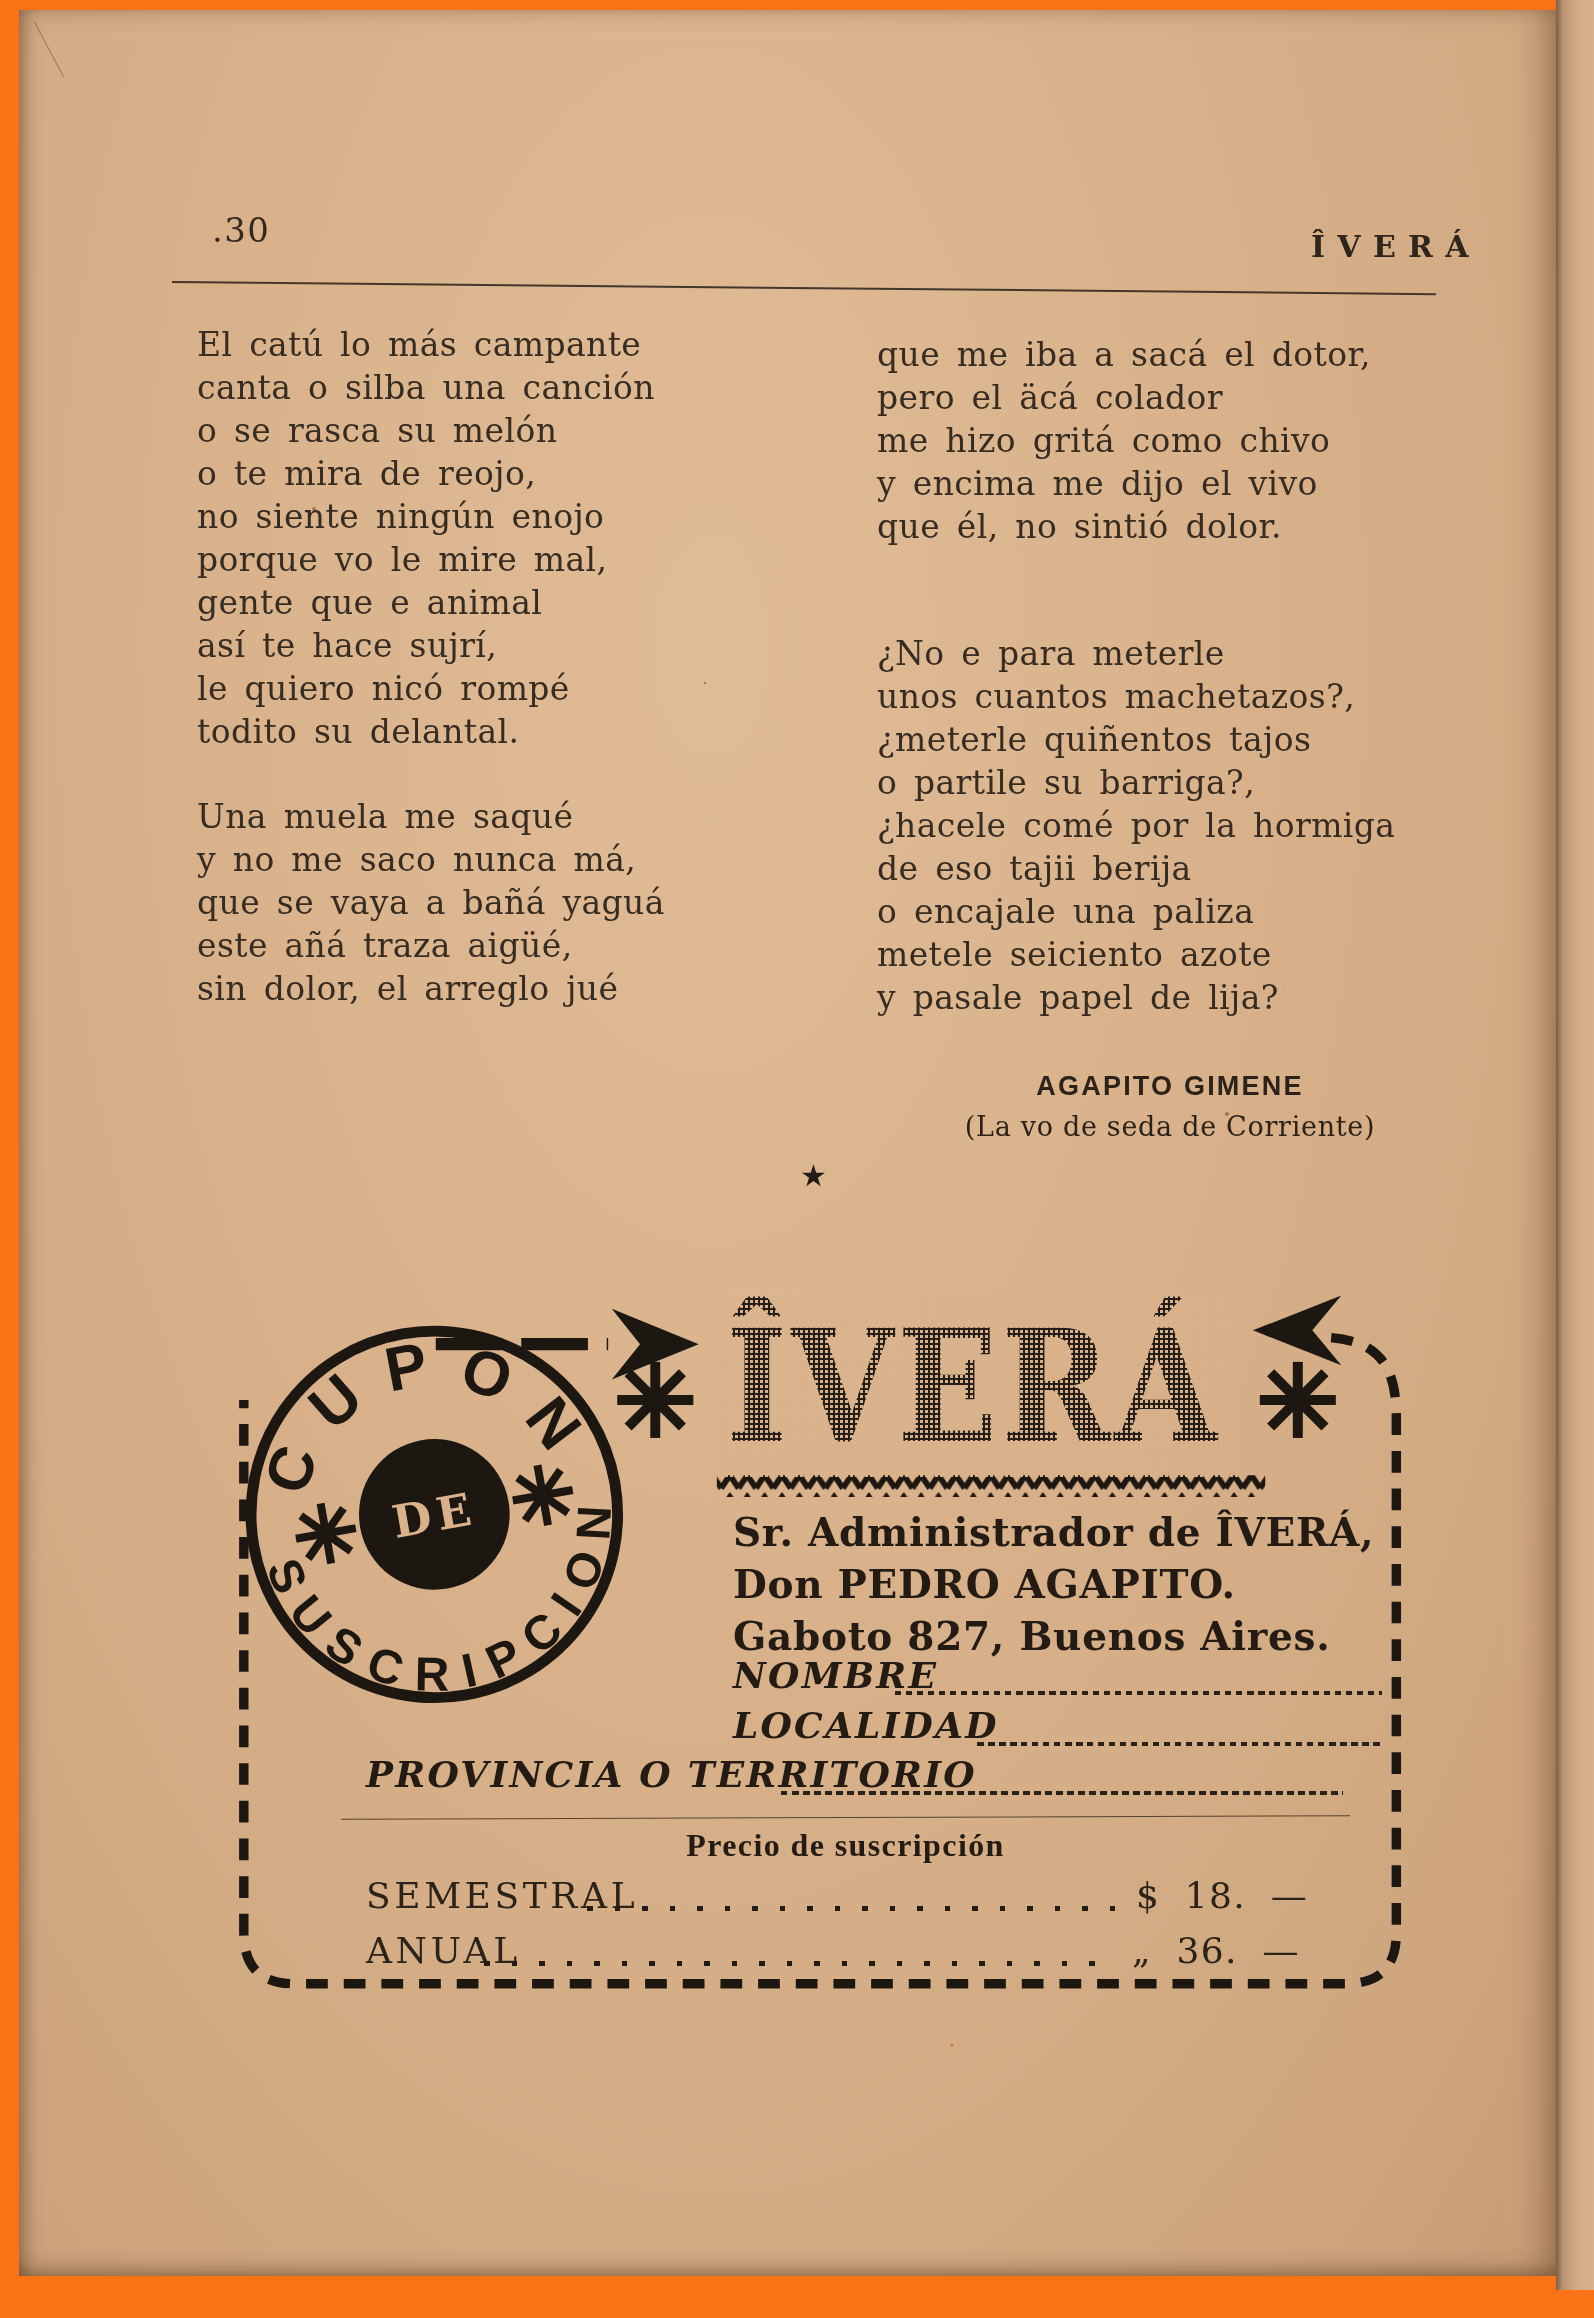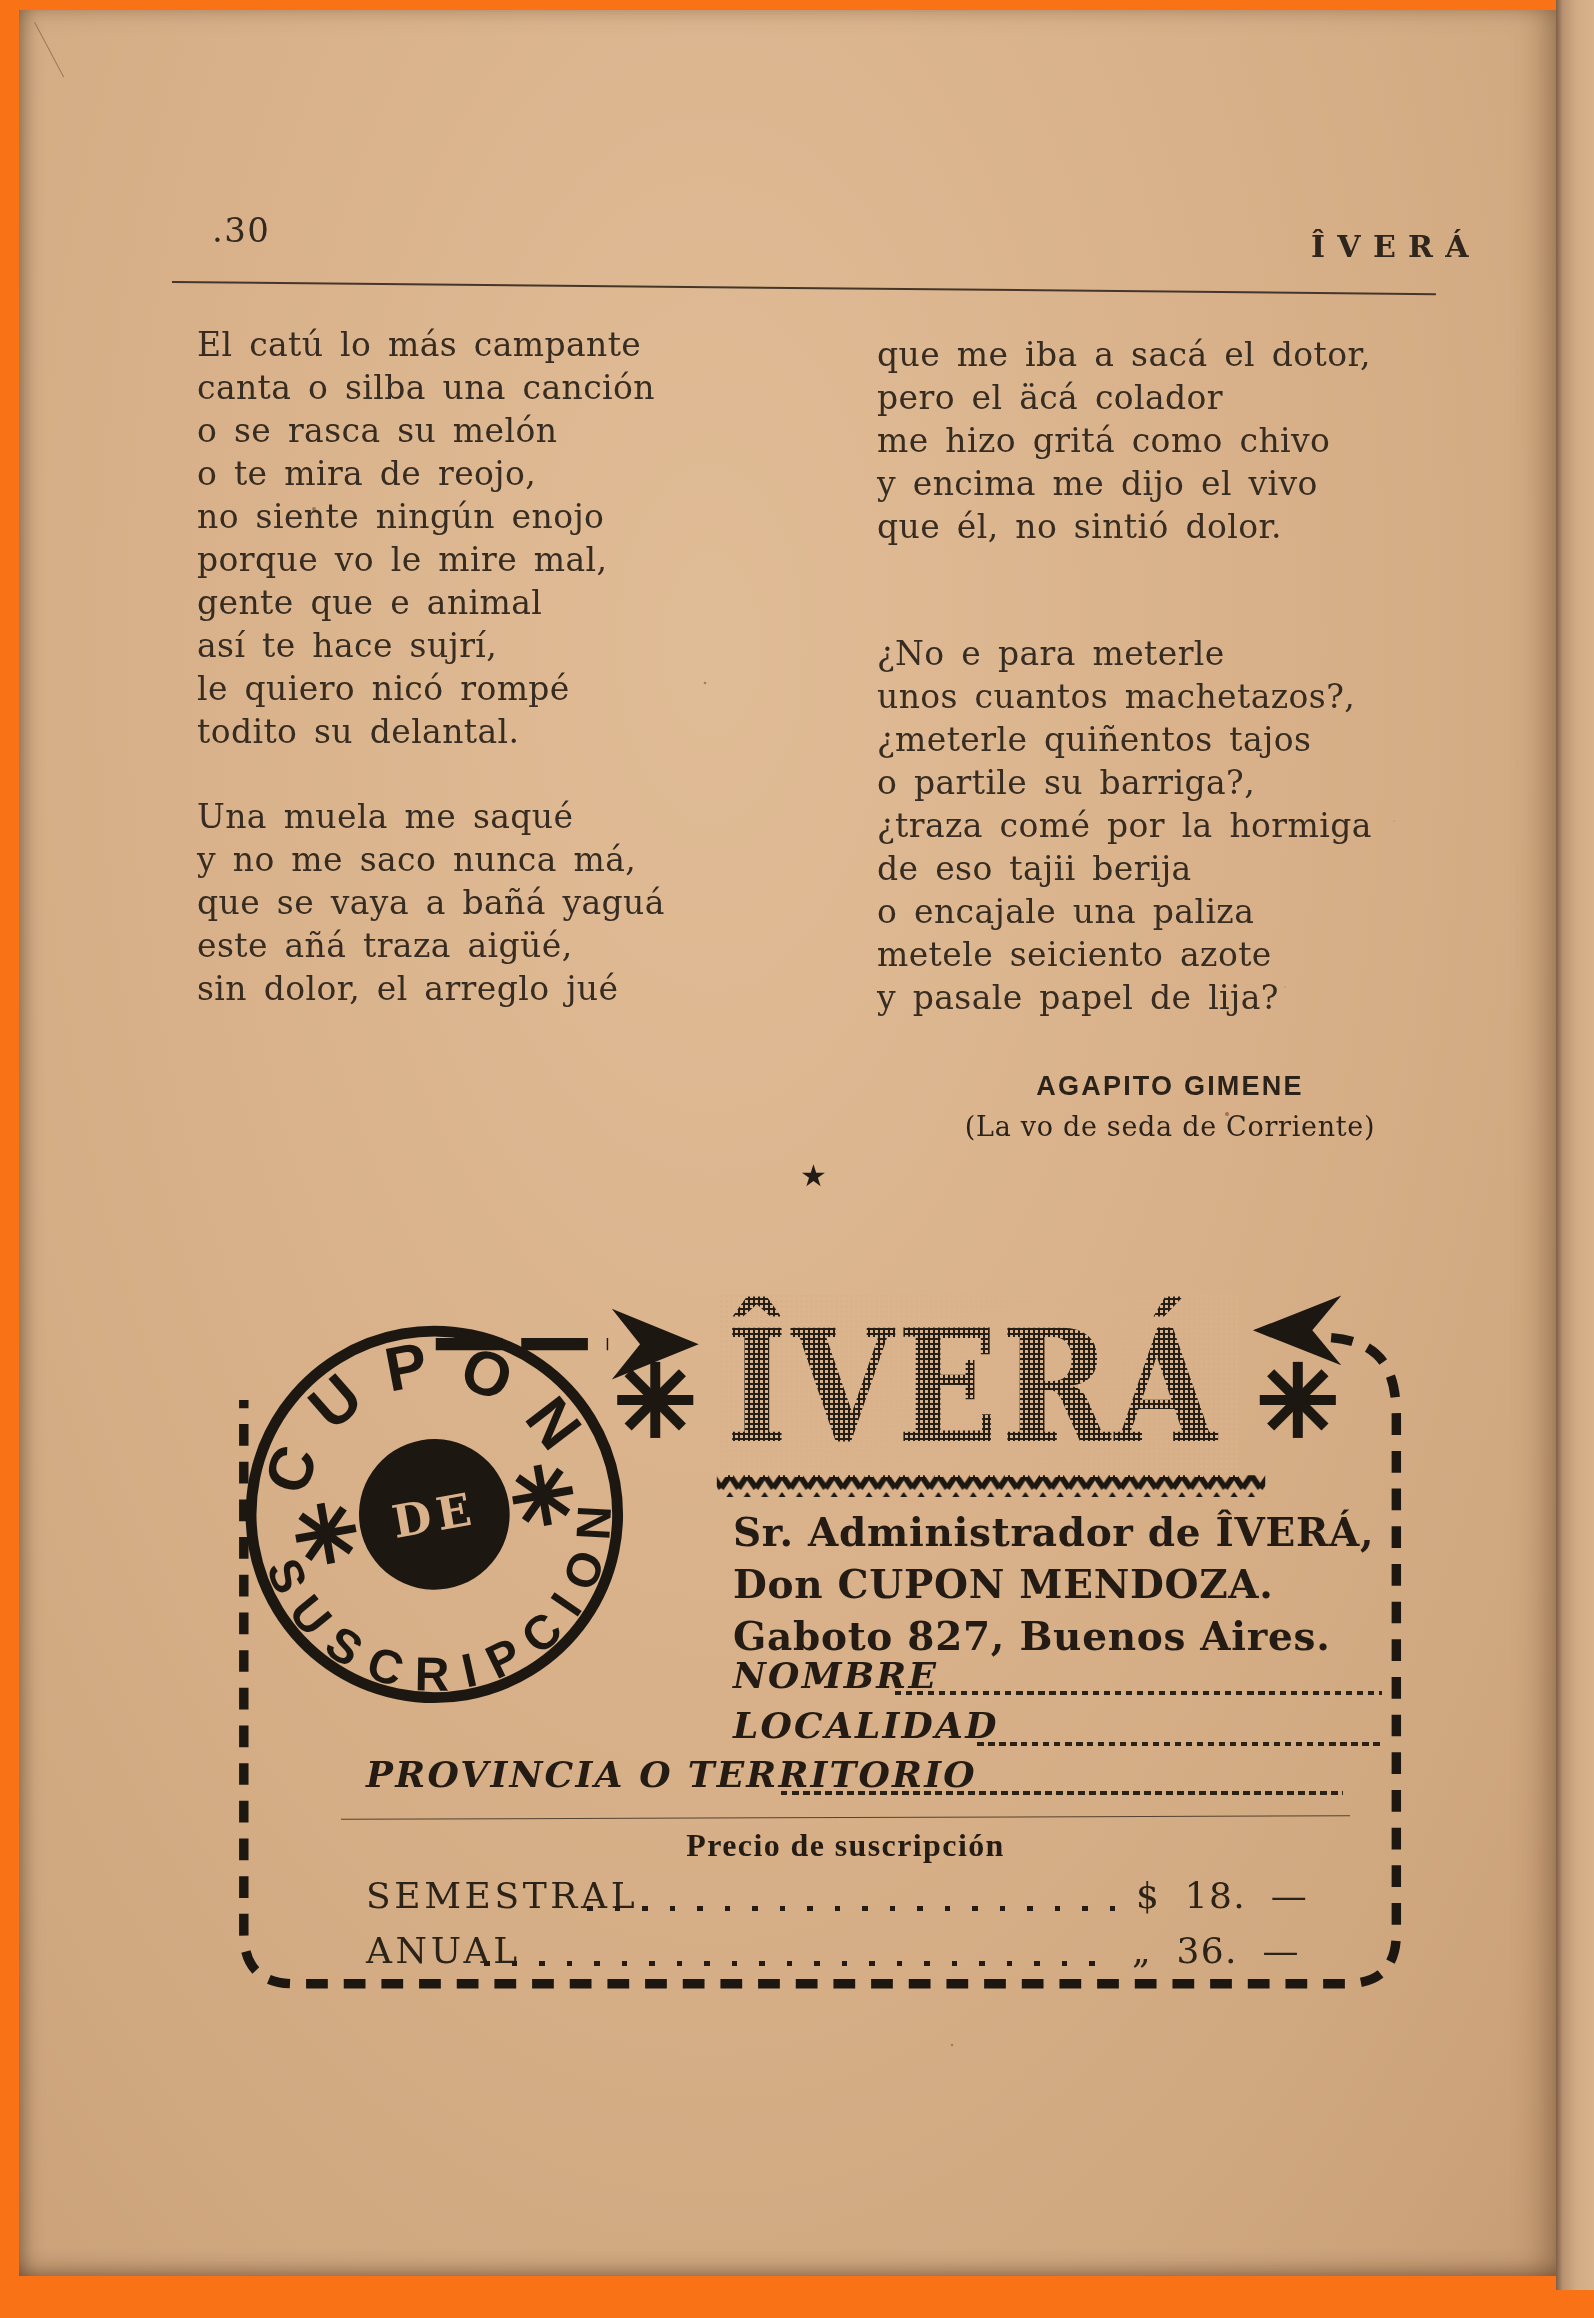--- a/index.html
+++ b/index.html
@@ -91,21 +91,21 @@
         <div>pero el äcá colador</div>
         <div>me hizo gritá como chivo</div>
         <div>y encima me dijo el vivo</div>
         <div>que él, no sintió dolor.</div>
       </div>
     <div class="stanza">
         <div>¿No e para meterle</div>
         <div>unos cuantos machetazos?,</div>
         <div>¿meterle quiñentos tajos</div>
         <div>o partile su barriga?,</div>
-        <div>¿traza comé por la hormiga</div>
+        <div>¿hacele comé por la hormiga</div>
         <div>de eso tajii berija</div>
         <div>o encajale una paliza</div>
         <div>metele seiciento azote</div>
         <div>y pasale papel de lija?</div>
       </div>
   </div>
 
   <div class="attr">
     <div class="author">AGAPITO GIMENE</div>
     <div class="source">(La vo de seda de Corriente)</div>
@@ -151,21 +151,21 @@
     </g>
 
     <use href="#ast" transform="translate(605 172) scale(1.25)"></use>
     <use href="#ast" transform="translate(1492 172) scale(1.25)"></use>
   </svg>
 
   <div class="logo">ÎVERÁ</div>
   <div class="halftone"></div>
 
   <div class="addr" style="top:1509px">Sr. Administrador de ÎVERÁ,</div>
-  <div class="addr" style="top:1561px">Don CUPON MENDOZA.</div>
+  <div class="addr" style="top:1561px">Don PEDRO AGAPITO.</div>
   <div class="addr" style="top:1613px">Gaboto 827, Buenos Aires.</div>
 
   <div class="field-label" style="left:733px;top:1654px">NOMBRE</div>
   <div class="leader-fine" style="left:895px;top:1691px;width:487px"></div>
 
   <div class="field-label" style="left:733px;top:1704px">LOCALIDAD</div>
   <div class="leader-fine" style="left:977px;top:1742px;width:404px"></div>
 
   <div class="field-label" style="left:366px;top:1753px">PROVINCIA O TERRITORIO</div>
   <div class="leader-fine" style="left:781px;top:1791px;width:562px"></div>

